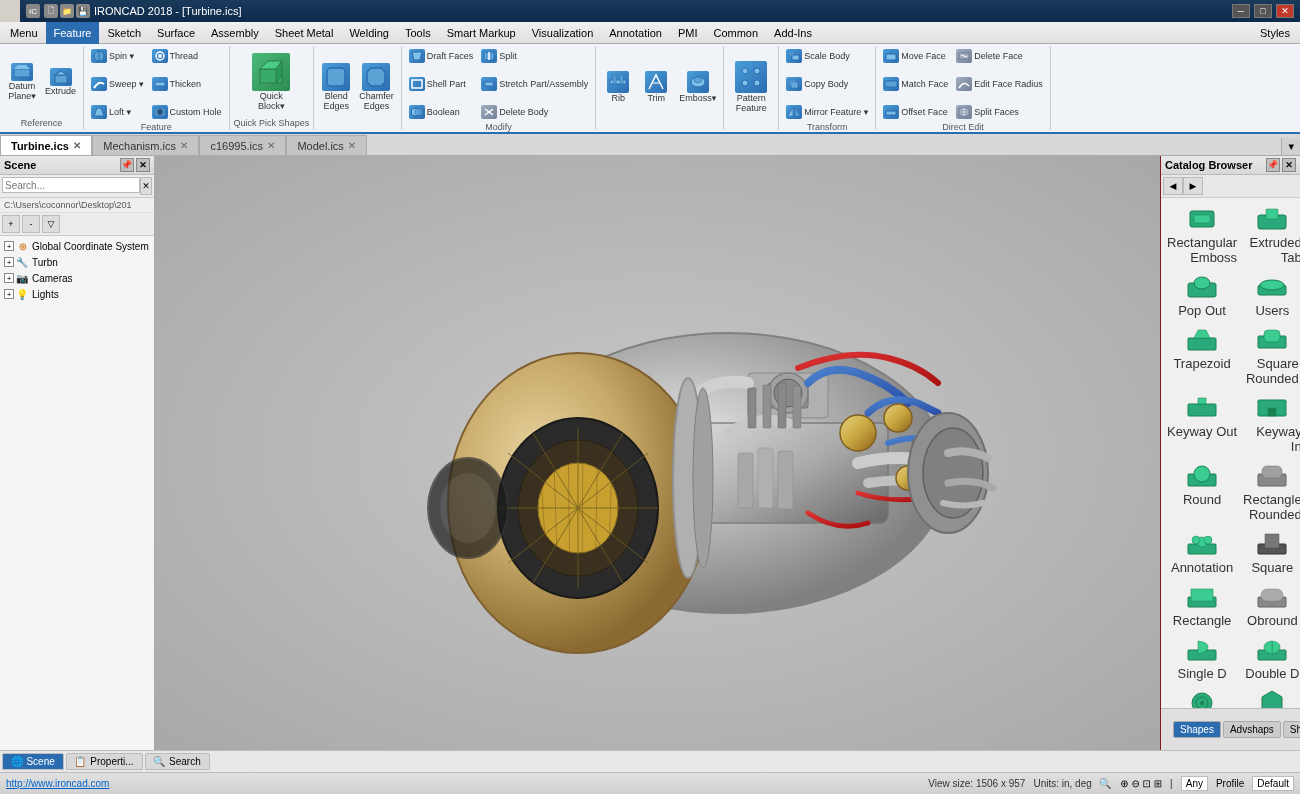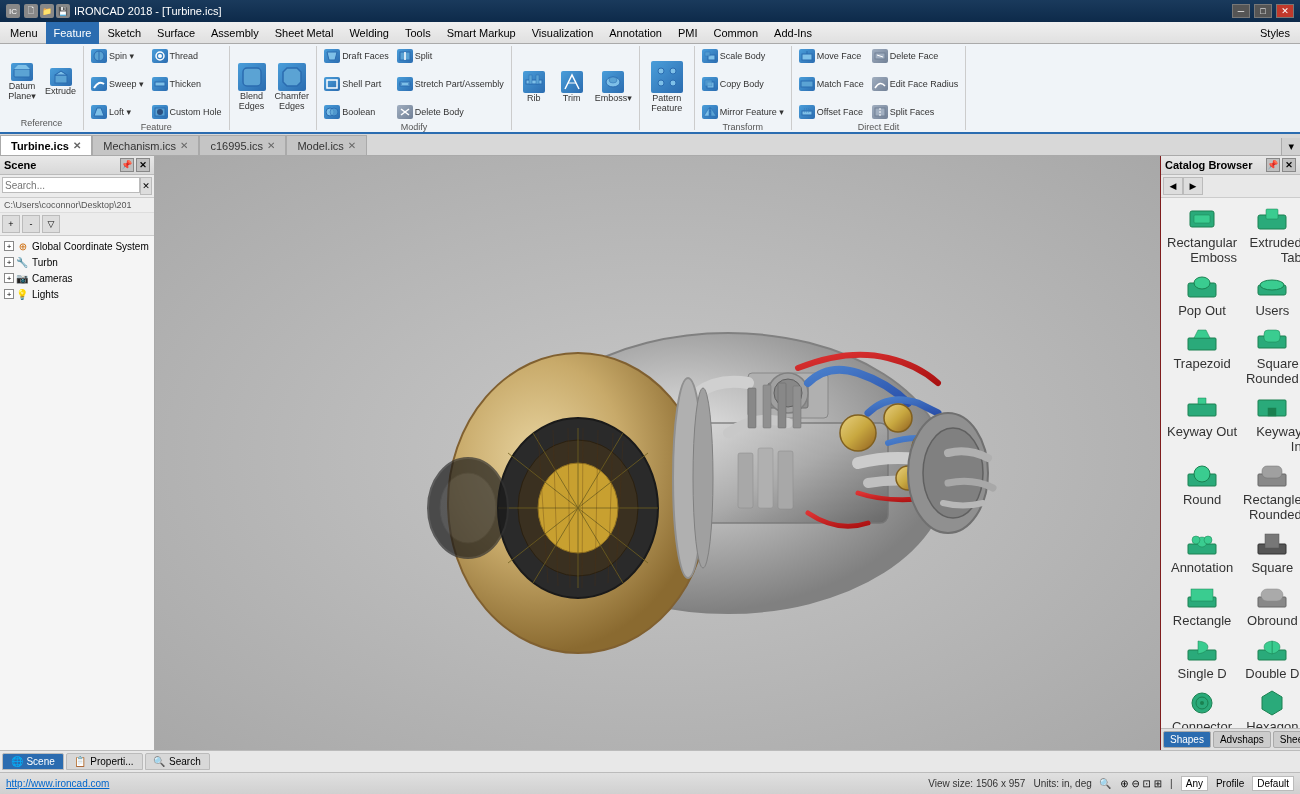--- a/index.html
+++ b/index.html
@@ -8,20 +8,21 @@
     
     .title-bar {
       height: 22px;
       background: linear-gradient(to bottom, #1a3a5c, #0d2a4a);
       display: flex;
       align-items: center;
       justify-content: space-between;
       padding: 0 6px;
       color: white;
       font-size: 11px;
+      margin-left: 20px;
     }
     .title-bar-left { display: flex; align-items: center; gap: 4px; }
     .title-bar-icons { display: flex; gap: 2px; }
     .title-icon { width: 14px; height: 14px; background: #888; border-radius: 2px; font-size: 8px; display: flex; align-items: center; justify-content: center; color: white; }
     .title-bar-controls { display: flex; gap: 4px; }
     .win-btn { width: 18px; height: 14px; background: #555; border: 1px solid #777; font-size: 9px; display: flex; align-items: center; justify-content: center; color: white; cursor: pointer; }
     .win-btn.close { background: #c0392b; }
 
     
     .menu-bar {
@@ -246,21 +247,21 @@
       height: 28px;
       display: flex;
       align-items: center;
       justify-content: center;
       margin-bottom: 2px;
     }
     .catalog-tabs {
       display: flex;
       background: #e0e0e0;
       border-top: 1px solid #bbb;
-      padding: 2px;
+      padding: 12px;
       gap: 2px;
     }
     .catalog-tab {
       padding: 2px 6px;
       font-size: 10px;
       cursor: pointer;
       border-radius: 2px;
       background: #ccc;
       border: 1px solid #aaa;
     }
@@ -452,20 +453,35 @@
                   <circle cx="7" cy="6" r="3" fill="#2b5080"></circle>
                 </svg>
               </div>
             <span>Custom Hole</span>
           </div>
         </div>
       </div>
       <div class="ribbon-group-label">Feature</div>
     </div>
 
+    <div class="ribbon-group" style="min-width:60px">
+      <div class="ribbon-group-content">
+        <div class="ribbon-btn">
+          <div class="icon-box" style="width:38px;height:38px;background:linear-gradient(135deg,#48bb78,#2d8a50)">
+            <svg width="34" height="34" viewBox="0 0 34 34">
+                <rect x="6" y="14" width="22" height="14" fill="#3aaa6a" stroke="#2a7a4a" stroke-width="1"></rect>
+                <polygon points="6,14 14,6 28,6 22,14" fill="#4acc84" stroke="#2a7a4a" stroke-width="1"></polygon>
+                <polygon points="28,6 28,20 22,28 22,14" fill="#2a9a5a" stroke="#2a7a4a" stroke-width="1"></polygon>
+              </svg>
+          </div>
+          <span>Quick<br>Block▾</span>
+        </div>
+      </div>
+      <div class="ribbon-group-label">Quick Pick Shapes</div>
+    </div>
 
     <div class="ribbon-group">
       <div class="ribbon-group-content">
         <div class="ribbon-btn">
           <div class="icon-box" style="width:28px;height:28px">
             <svg width="24" height="24" viewBox="0 0 24 24">
                 <rect x="3" y="3" width="18" height="18" rx="4" fill="#5ba3d4" stroke="#2b6cb0" stroke-width="1.5"></rect>
               </svg>
           </div>
           <span>Blend<br>Edges</span>

